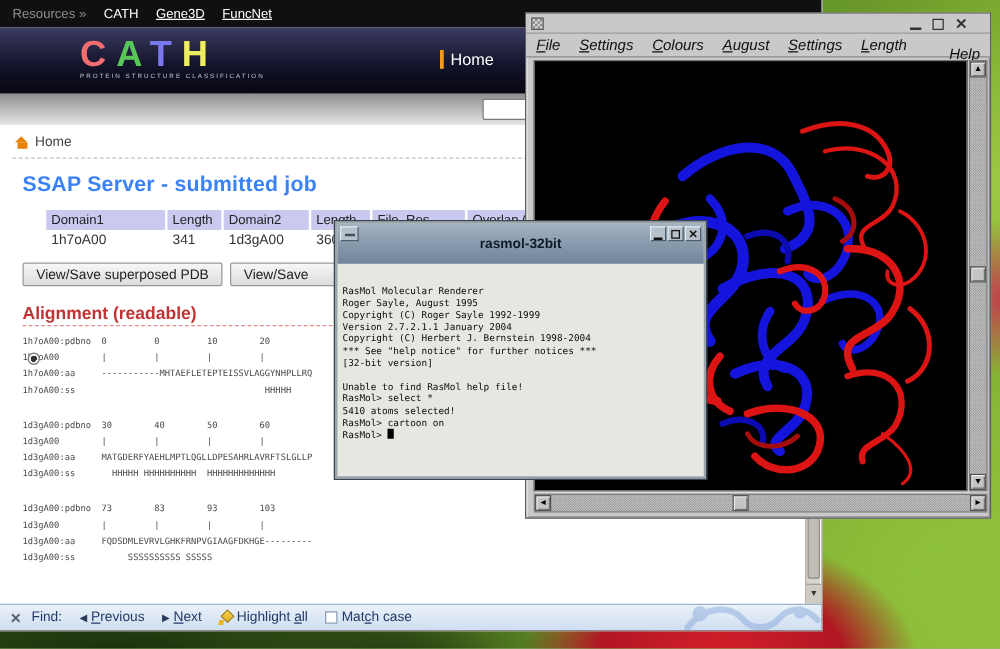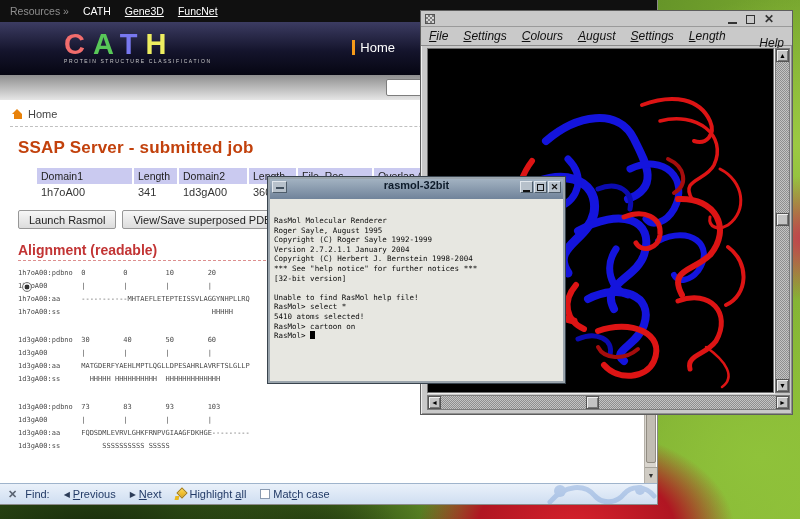--- a/index.html
+++ b/index.html
@@ -30,21 +30,21 @@
   .logo-letters span { font-size:29px; font-weight:bold; letter-spacing:8px; }
   .logo-sub { font-size:5px; color:#c9c9c9; letter-spacing:1.6px; margin-top:-3px; }
   .nav-home { position:absolute; right:262px; top:18px; color:#fff; font-size:13px; display:flex; align-items:center; gap:5px; }
   .nav-home .bar { width:3px; height:15px; background:#f59a1a; }
   .graystrip { height:25px; background:linear-gradient(#8e8e8e,#e6e6e6); position:relative; }
   .hdr-search { position:absolute; left:386px; top:4px; width:262px; height:17px; background:#fff; border:1px solid #7d7d7d; border-radius:2px; }
 
   .content { position:relative; height:383px; background:#fff; font-size:11px; color:#333; }
   .breadcrumb { display:flex; align-items:center; gap:5px; padding:8px 0 4px 12px; font-size:11px; color:#444; }
   .crumb-sep { border-bottom:1px dashed #c0c0c0; margin:2px 10px 0 10px; }
-  .page-title { color:#c2410c; font-size:17px; font-weight:bold; margin:11px 0 10px 18px; letter-spacing:0.2px; }
+  .page-title { color:#3b82f6; font-size:17px; font-weight:bold; margin:11px 0 10px 18px; letter-spacing:0.2px; }
 
   .ssap-table { margin-left:37px; width:500px; }
   .trow { display:flex; gap:2px; }
   .trow > div { padding:2px 4px; }
   .thead > div { background:#cacaf0; color:#222; font-size:10.5px; height:16px; }
   .tbody > div { font-size:11px; color:#333; height:18px; }
   .c1{width:95px}.c2{width:43px}.c3{width:68px}.c4{width:47px}.c5{width:74px}.c6{width:92px}
   .radio { position:absolute; left:22px; top:182px; width:10px; height:10px; border-radius:50%;
     border:1px solid #777; background:radial-gradient(circle at 50% 50%, #333 0 2.4px, #f2f2f2 2.6px); }
 
@@ -107,22 +107,22 @@
   .vscroll { position:absolute; left:354px; top:37px; width:15px; height:345px; border:1px solid #7d7d7d; }
   .hscroll { position:absolute; left:6px; top:384px; width:363px; height:15px; border:1px solid #7d7d7d; }
   .sb-btn { position:absolute; width:13px; height:13px; background:#c4c4c4; border:1px solid #555;
     box-shadow:inset 1px 1px 0 #eee, inset -1px -1px 0 #777; display:flex; align-items:center; justify-content:center;
     font-size:7px; color:#000; }
   .sb-thumb { position:absolute; background:#c4c4c4; border:1px solid #555; box-shadow:inset 1px 1px 0 #eee, inset -1px -1px 0 #777; }
 
   
   .term { position:absolute; left:268px; top:177px; width:297px; height:206px; z-index:30;
     background:#e7e7e1; border:2px solid #9aa4ac; outline:1px solid #39444e; }
-  .t-title { height:20px; background:linear-gradient(#a2b2c1,#70839a); position:relative;
-    display:flex; justify-content:center; }
+  .t-title { height:32px; background:linear-gradient(#a2b2c1,#70839a); position:relative;
+    display:flex; align-items:center; justify-content:center; }
   .t-title-label { font-size:11px; font-weight:bold; color:#0d1b2a; }
   .t-menu-btn { position:absolute; left:2px; top:2px; width:15px; height:12px; background:#b7c1cb;
     border:1px solid; border-color:#e2e8ee #4e5d6b #4e5d6b #e2e8ee; }
   .t-menu-btn::after { content:""; position:absolute; left:3px; top:5px; width:8px; height:2px; background:#41505e; }
   .t-btns { position:absolute; right:2px; top:2px; display:flex; gap:1px; }
   .t-btn { width:13px; height:12px; background:#b7c1cb; border:1px solid; border-color:#e2e8ee #4e5d6b #4e5d6b #e2e8ee;
     display:flex; align-items:center; justify-content:center; font-size:9px; color:#111; font-weight:bold; line-height:10px; }
   .t-btn .us { width:7px; height:2px; background:#111; margin-top:7px; }
   .t-btn .sq { width:7px; height:7px; border:1.5px solid #111; }
   .t-body { padding:17px 4px; font-family:"DejaVu Sans Mono",monospace; font-size:7.5px; line-height:9.6px; color:#0a0a0a; }
@@ -191,21 +191,20 @@
           <div class="c2">341</div>
           <div class="c3">1d3gA00</div>
           <div class="c4">360</div>
           <div class="c5"></div>
           <div class="c6"></div>
         </div>
       </div>
       <div class="radio"></div>
 
       <div class="btn-row">
-        <div class="btn">Launch Rasmol</div>
         <div class="btn">View/Save superposed PDB</div>
         <div class="btn btn-clip">View/Save</div>
       </div>
 
       <div class="align-title">Alignment (readable)</div>
       <div class="align-rule"></div>
 
       <pre class="align">1h7oA00:pdbno  0         0         10        20
 1h7oA00        |         |         |         |
 1h7oA00:aa     -----------MHTAEFLETEPTEISSVLAGGYNHPLLRQ

